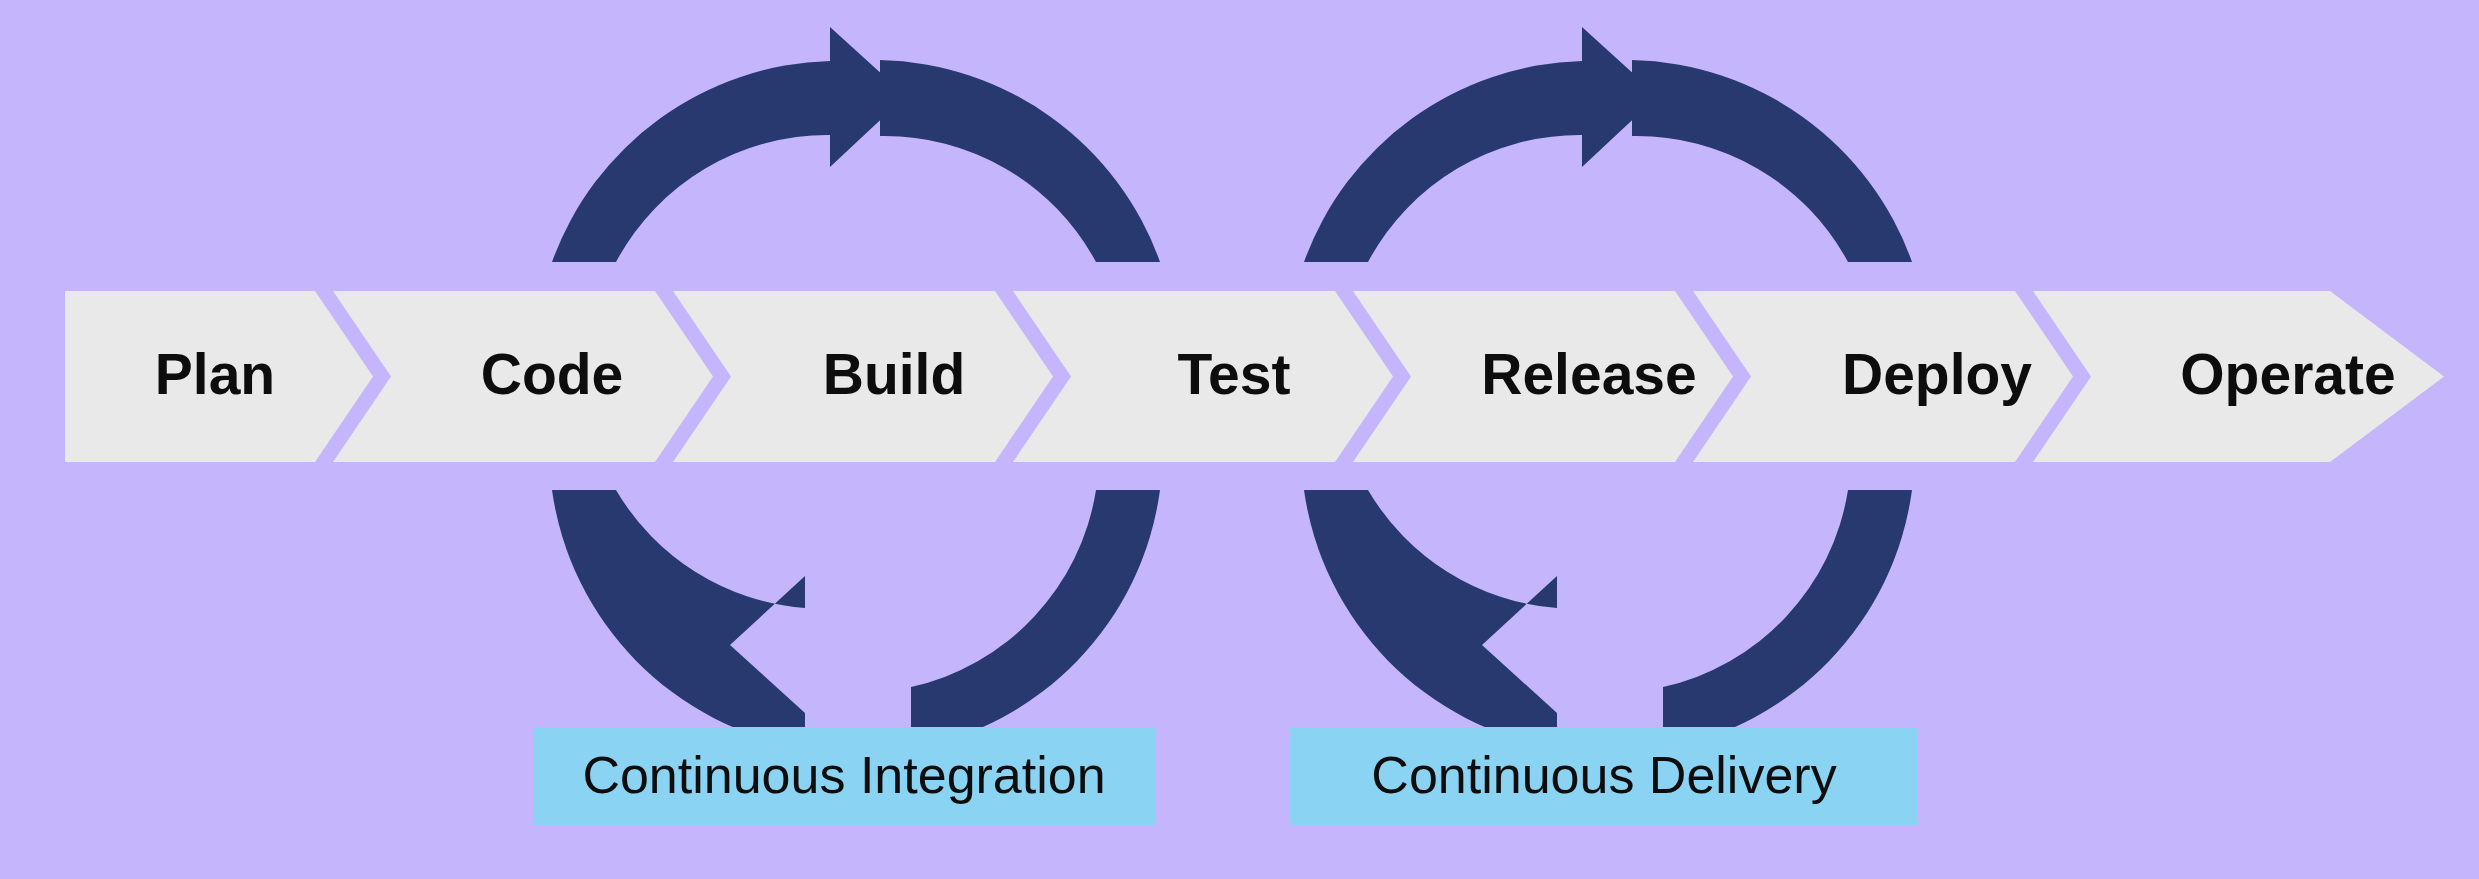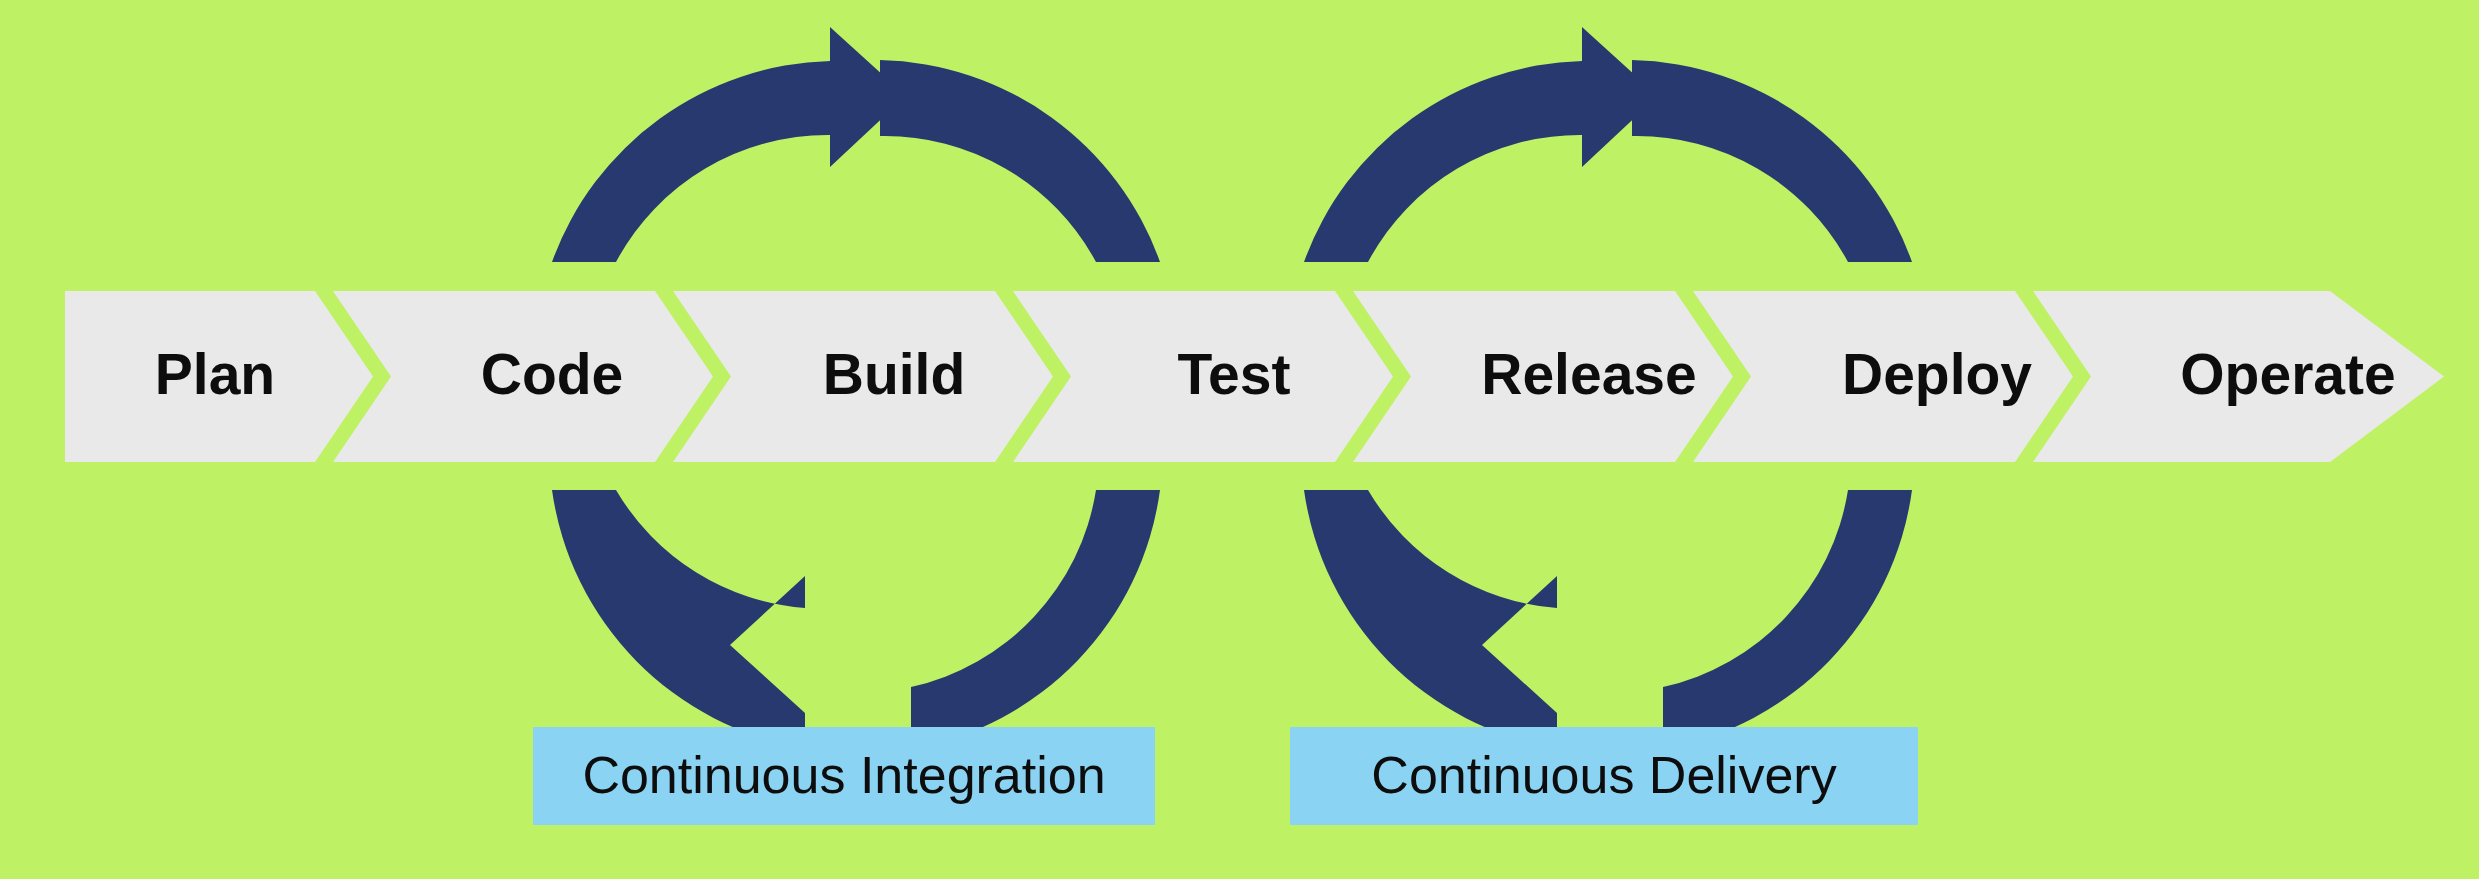--- a/index.html
+++ b/index.html
@@ -40,21 +40,21 @@
     font-size: 52px;
     font-weight: normal;
     fill: #0d0d0d;
     text-anchor: middle;
     dominant-baseline: middle;
   }
 </style>
 </head>
 <body>
 
-<div id="stage" style="background: #bef264;">
+<div id="stage" style="background: #c4b5fd;">
 
   <svg id="diagram-svg" viewBox="0 0 2479 879" xmlns="http://www.w3.org/2000/svg">
 
     <g>
 
       <path class="arc-ci-1" d="M 552 262
                A 304 304 0 0 1 830 61
                L 830 27
                L 906 96
                L 830 167

